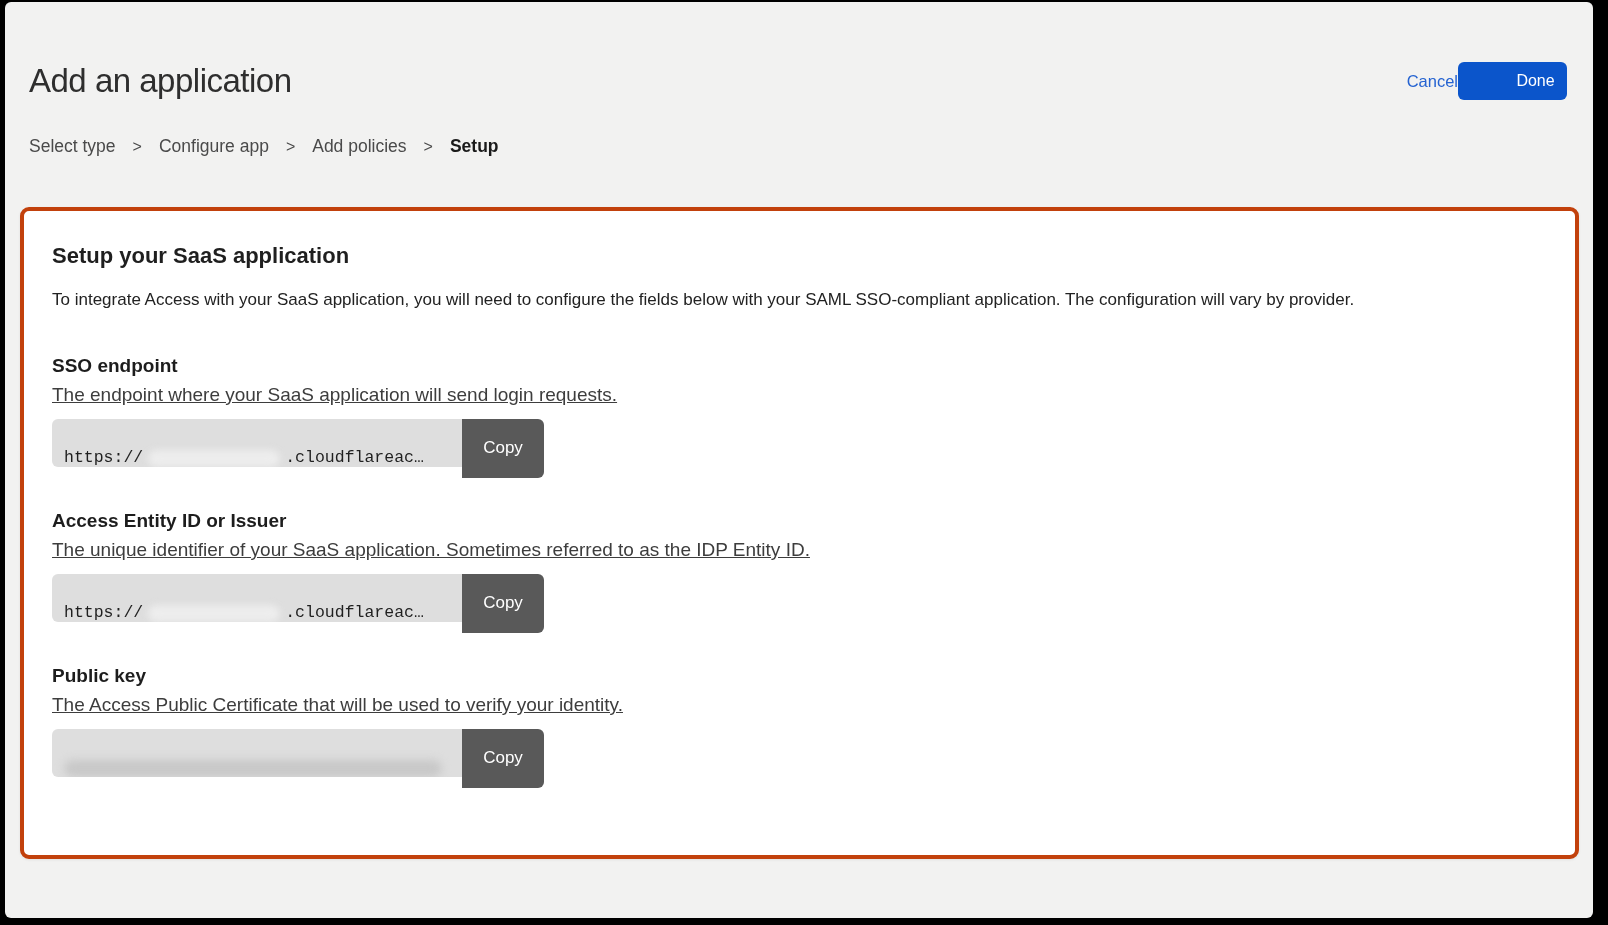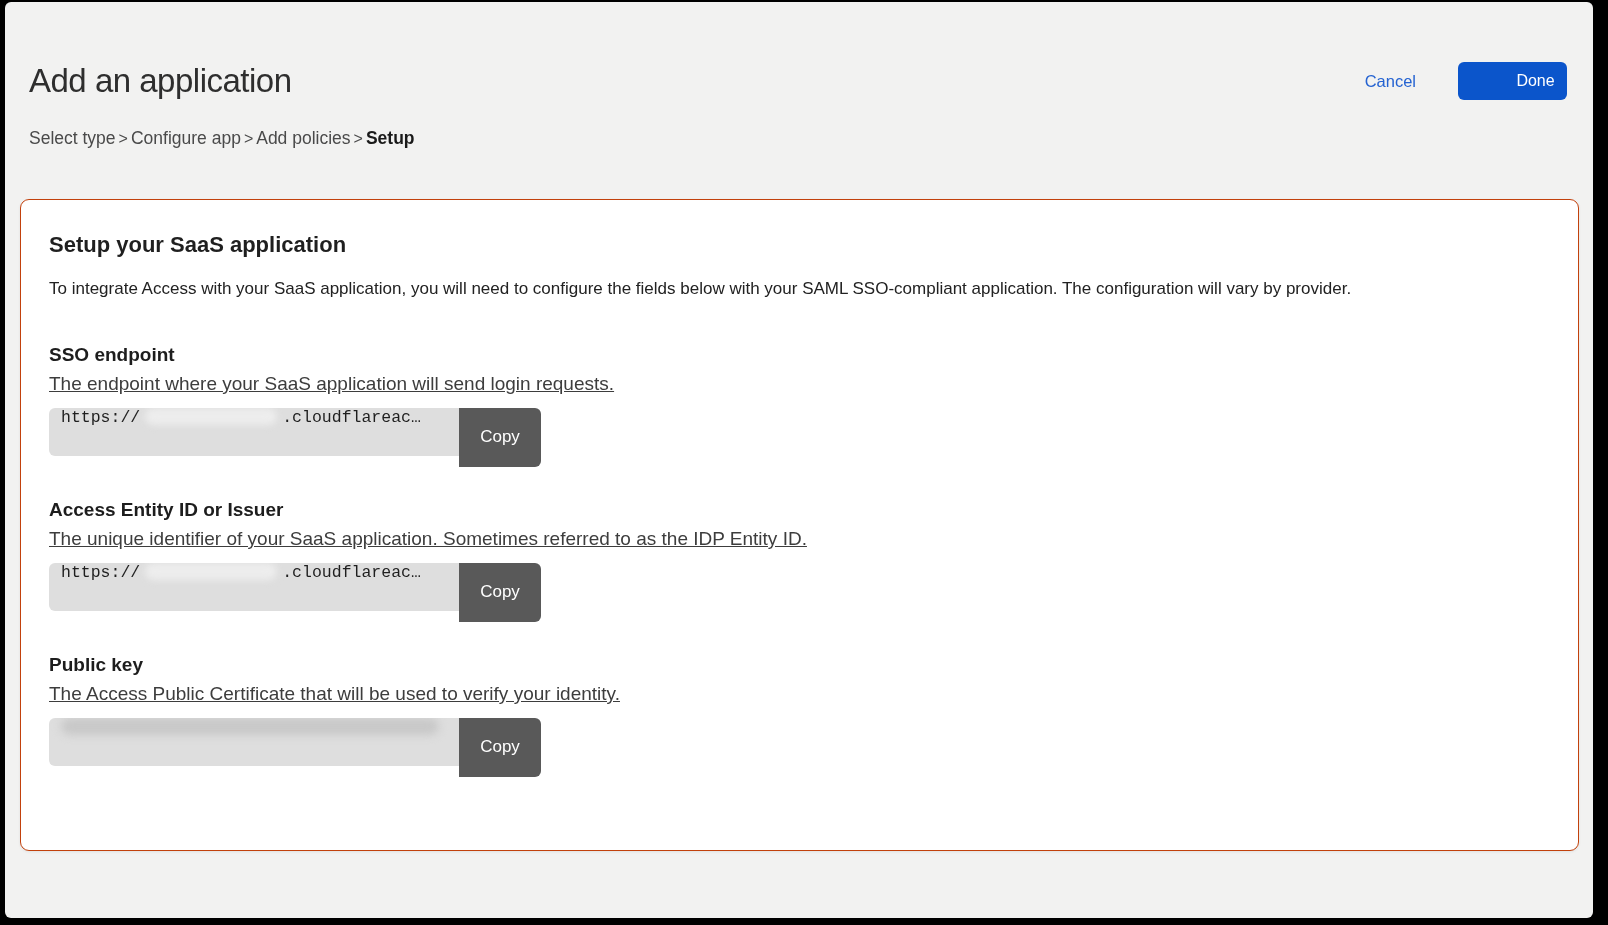--- a/index.html
+++ b/index.html
@@ -23,21 +23,21 @@
     justify-content: space-between;
     align-items: center;
     padding: 60px 26px 0 24px;
   }
   .page-title {
     font-size: 33px;
     font-weight: 400;
     color: #2e2e2e;
     letter-spacing: -0.5px;
   }
-  .header-actions { display: flex; align-items: center; gap: 42px; }
+  .header-actions { display: flex; align-items: center; }
   .cancel-link {
     font-size: 16.5px;
     color: #2563d1;
     text-decoration: none;
     cursor: pointer;
     background: none; border: none;
     font-family: "Liberation Sans", sans-serif;
   }
   .done-button {
     background: #0b55cb;
@@ -47,35 +47,35 @@
     width: 109px;
     height: 38px;
     font-size: 16px;
     font-family: "Liberation Sans", sans-serif;
     cursor: pointer;
     padding-left: 46px;
   }
   
   .breadcrumb {
     padding: 0 24px;
-    margin-top: 28px;
+    margin-top: 36px;
     font-size: 17.5px;
     color: #4a4a4a;
     display: flex;
     align-items: center;
-    gap: 3px;
+    gap: 17px;
   }
   .crumb { color: #4a4a4a; }
   .crumb.active { color: #1a1a1a; font-weight: 700; }
   .crumb-sep { color: #4a4a4a; font-size: 16px; }
   
   .card {
     margin: 50px 14px 0 15px;
     background: #ffffff;
-    border: 1px solid #c2410c;
+    border: 4px solid #c2410c;
     border-radius: 9px;
     box-shadow: 0 1px 3px rgba(0,0,0,0.07);
     padding: 32px 28px 48px 28px;
     height: 652px;
   }
   .card-heading {
     font-size: 22px;
     font-weight: 700;
     color: #1f1f1f;
   }
@@ -113,21 +113,21 @@
     display: flex;
     width: 492px;
     height: 48px;
   }
   .value-box {
     width: 410px;
     height: 48px;
     background: #dedede;
     border-radius: 6px 0 0 6px;
     display: flex;
-    align-items: flex-start;
+    align-items: flex-end;
     padding: 0 12px;
     font-family: "Liberation Mono", "DejaVu Sans Mono", monospace;
     font-size: 16.5px;
     color: #1f1f1f;
     white-space: nowrap;
     overflow: hidden;
   }
   .redact-pill {
     display: inline-block;
     height: 17px;

